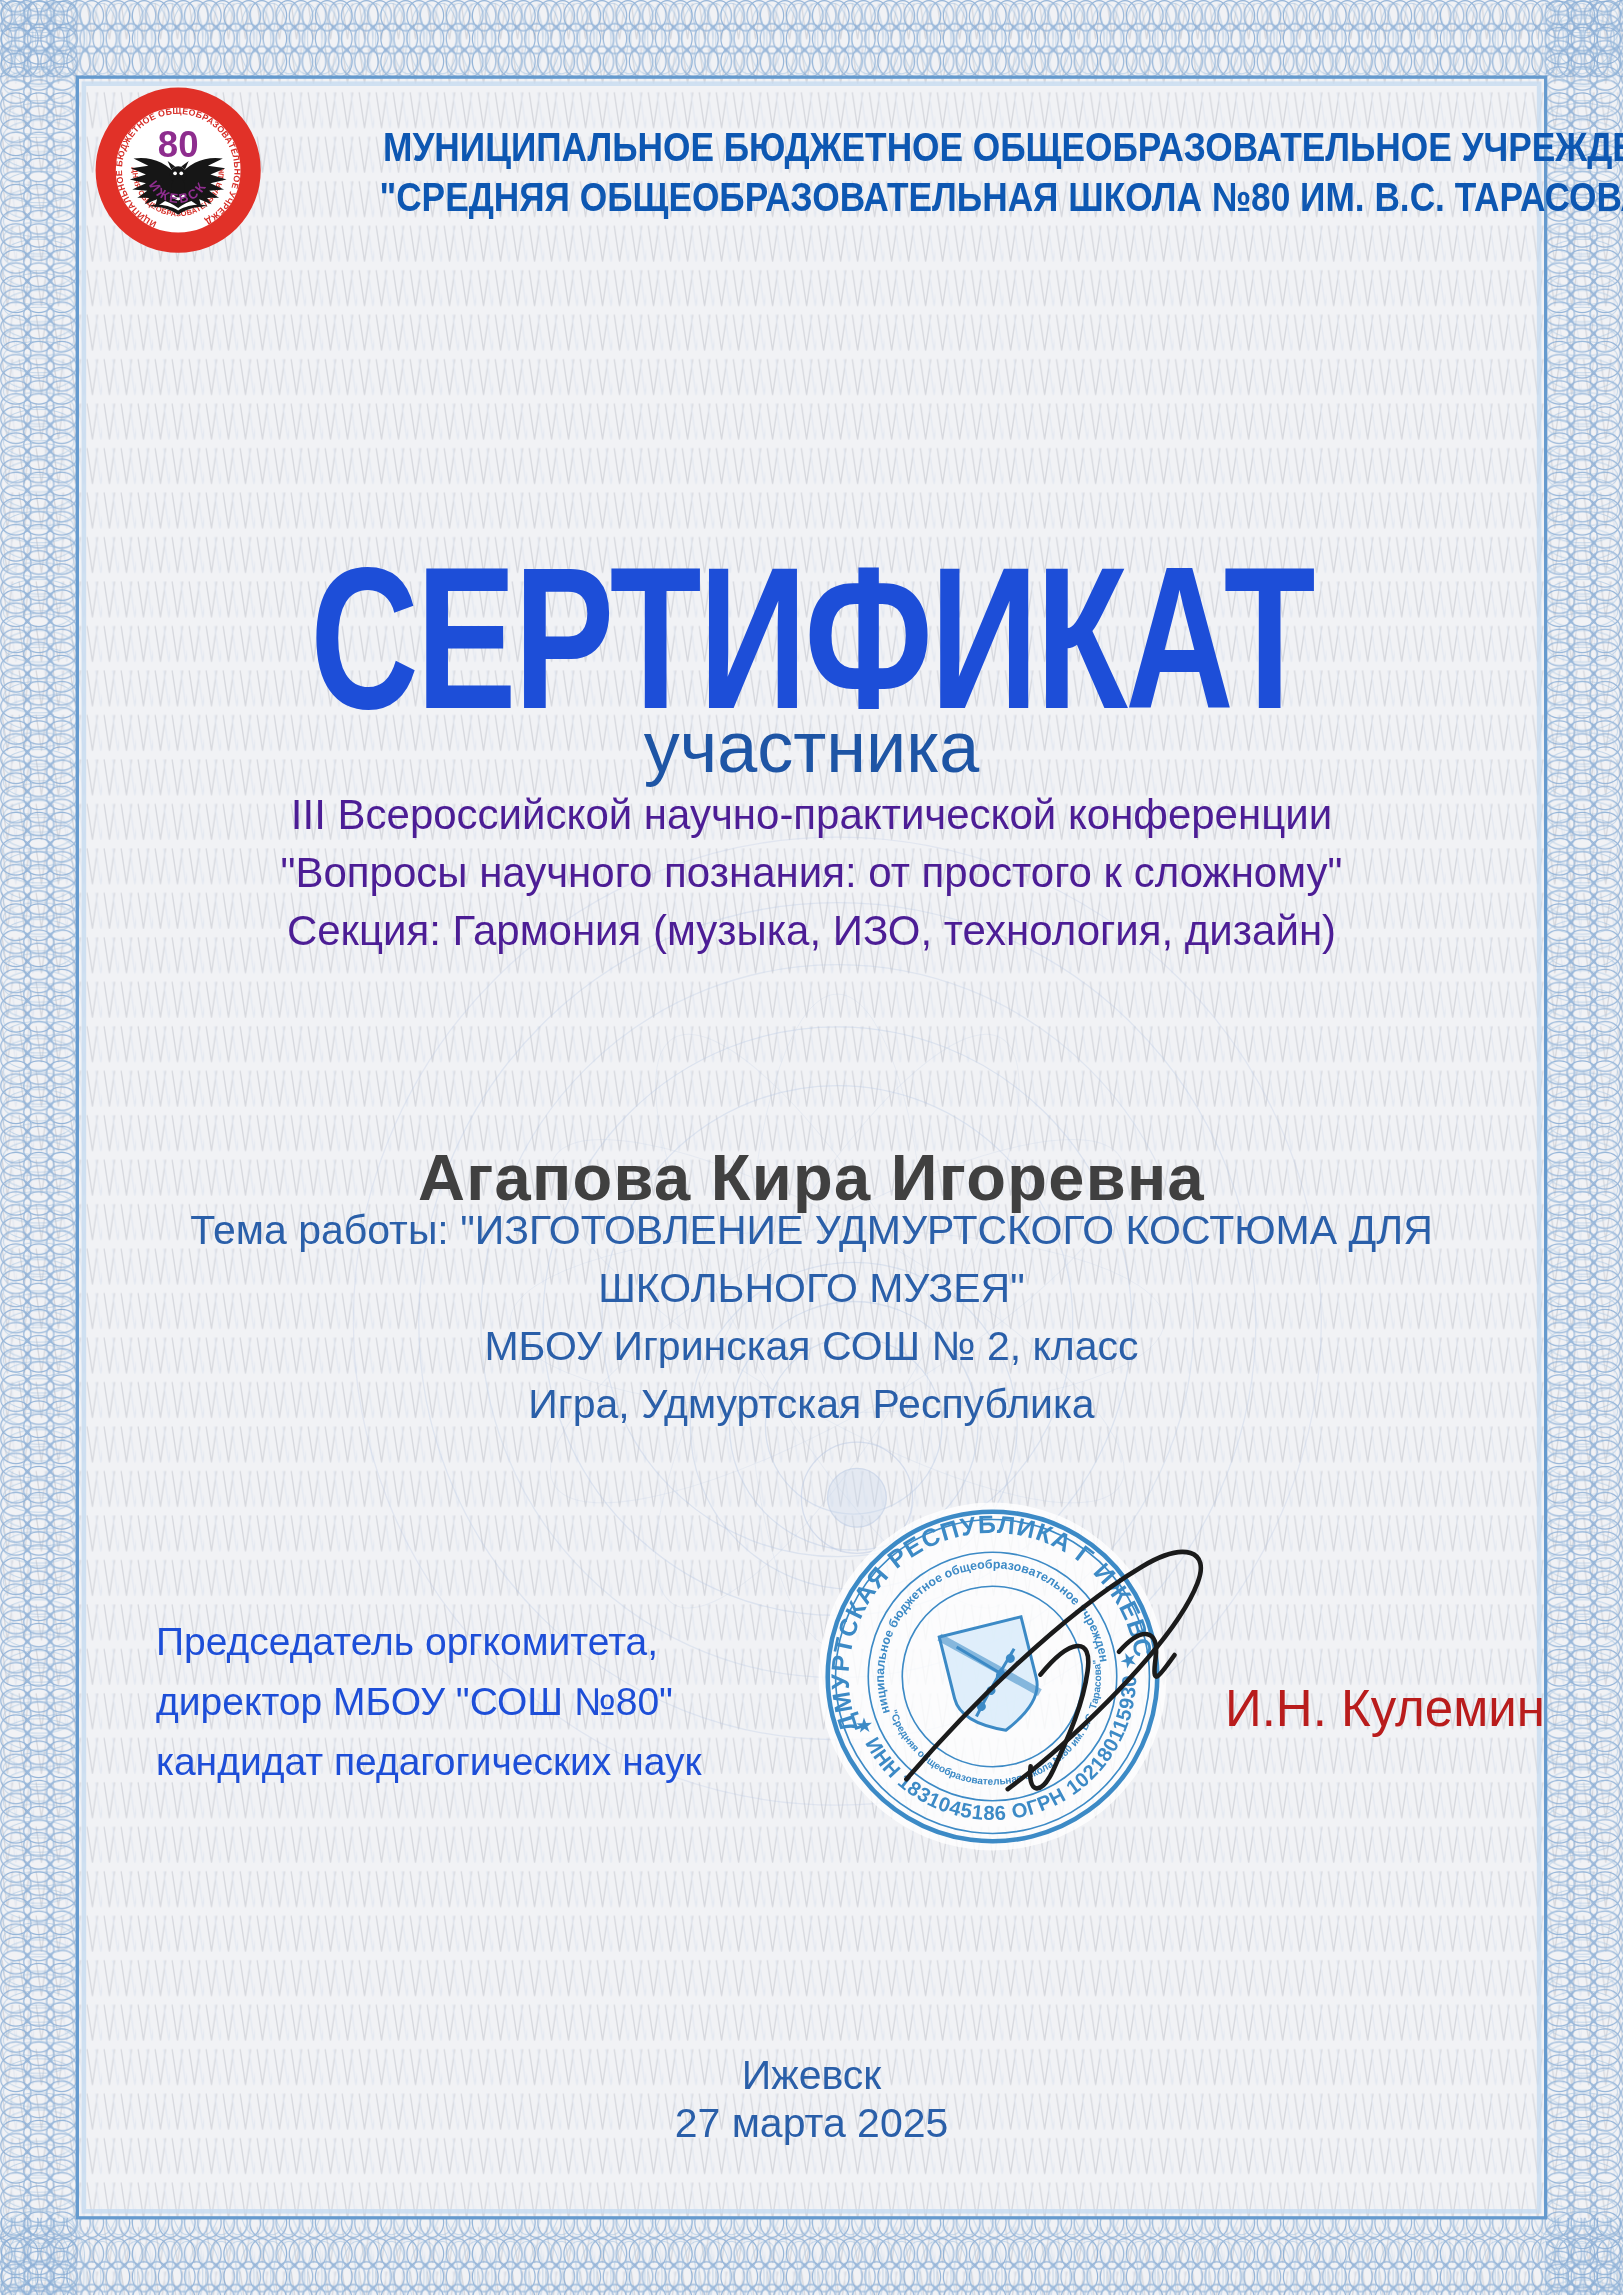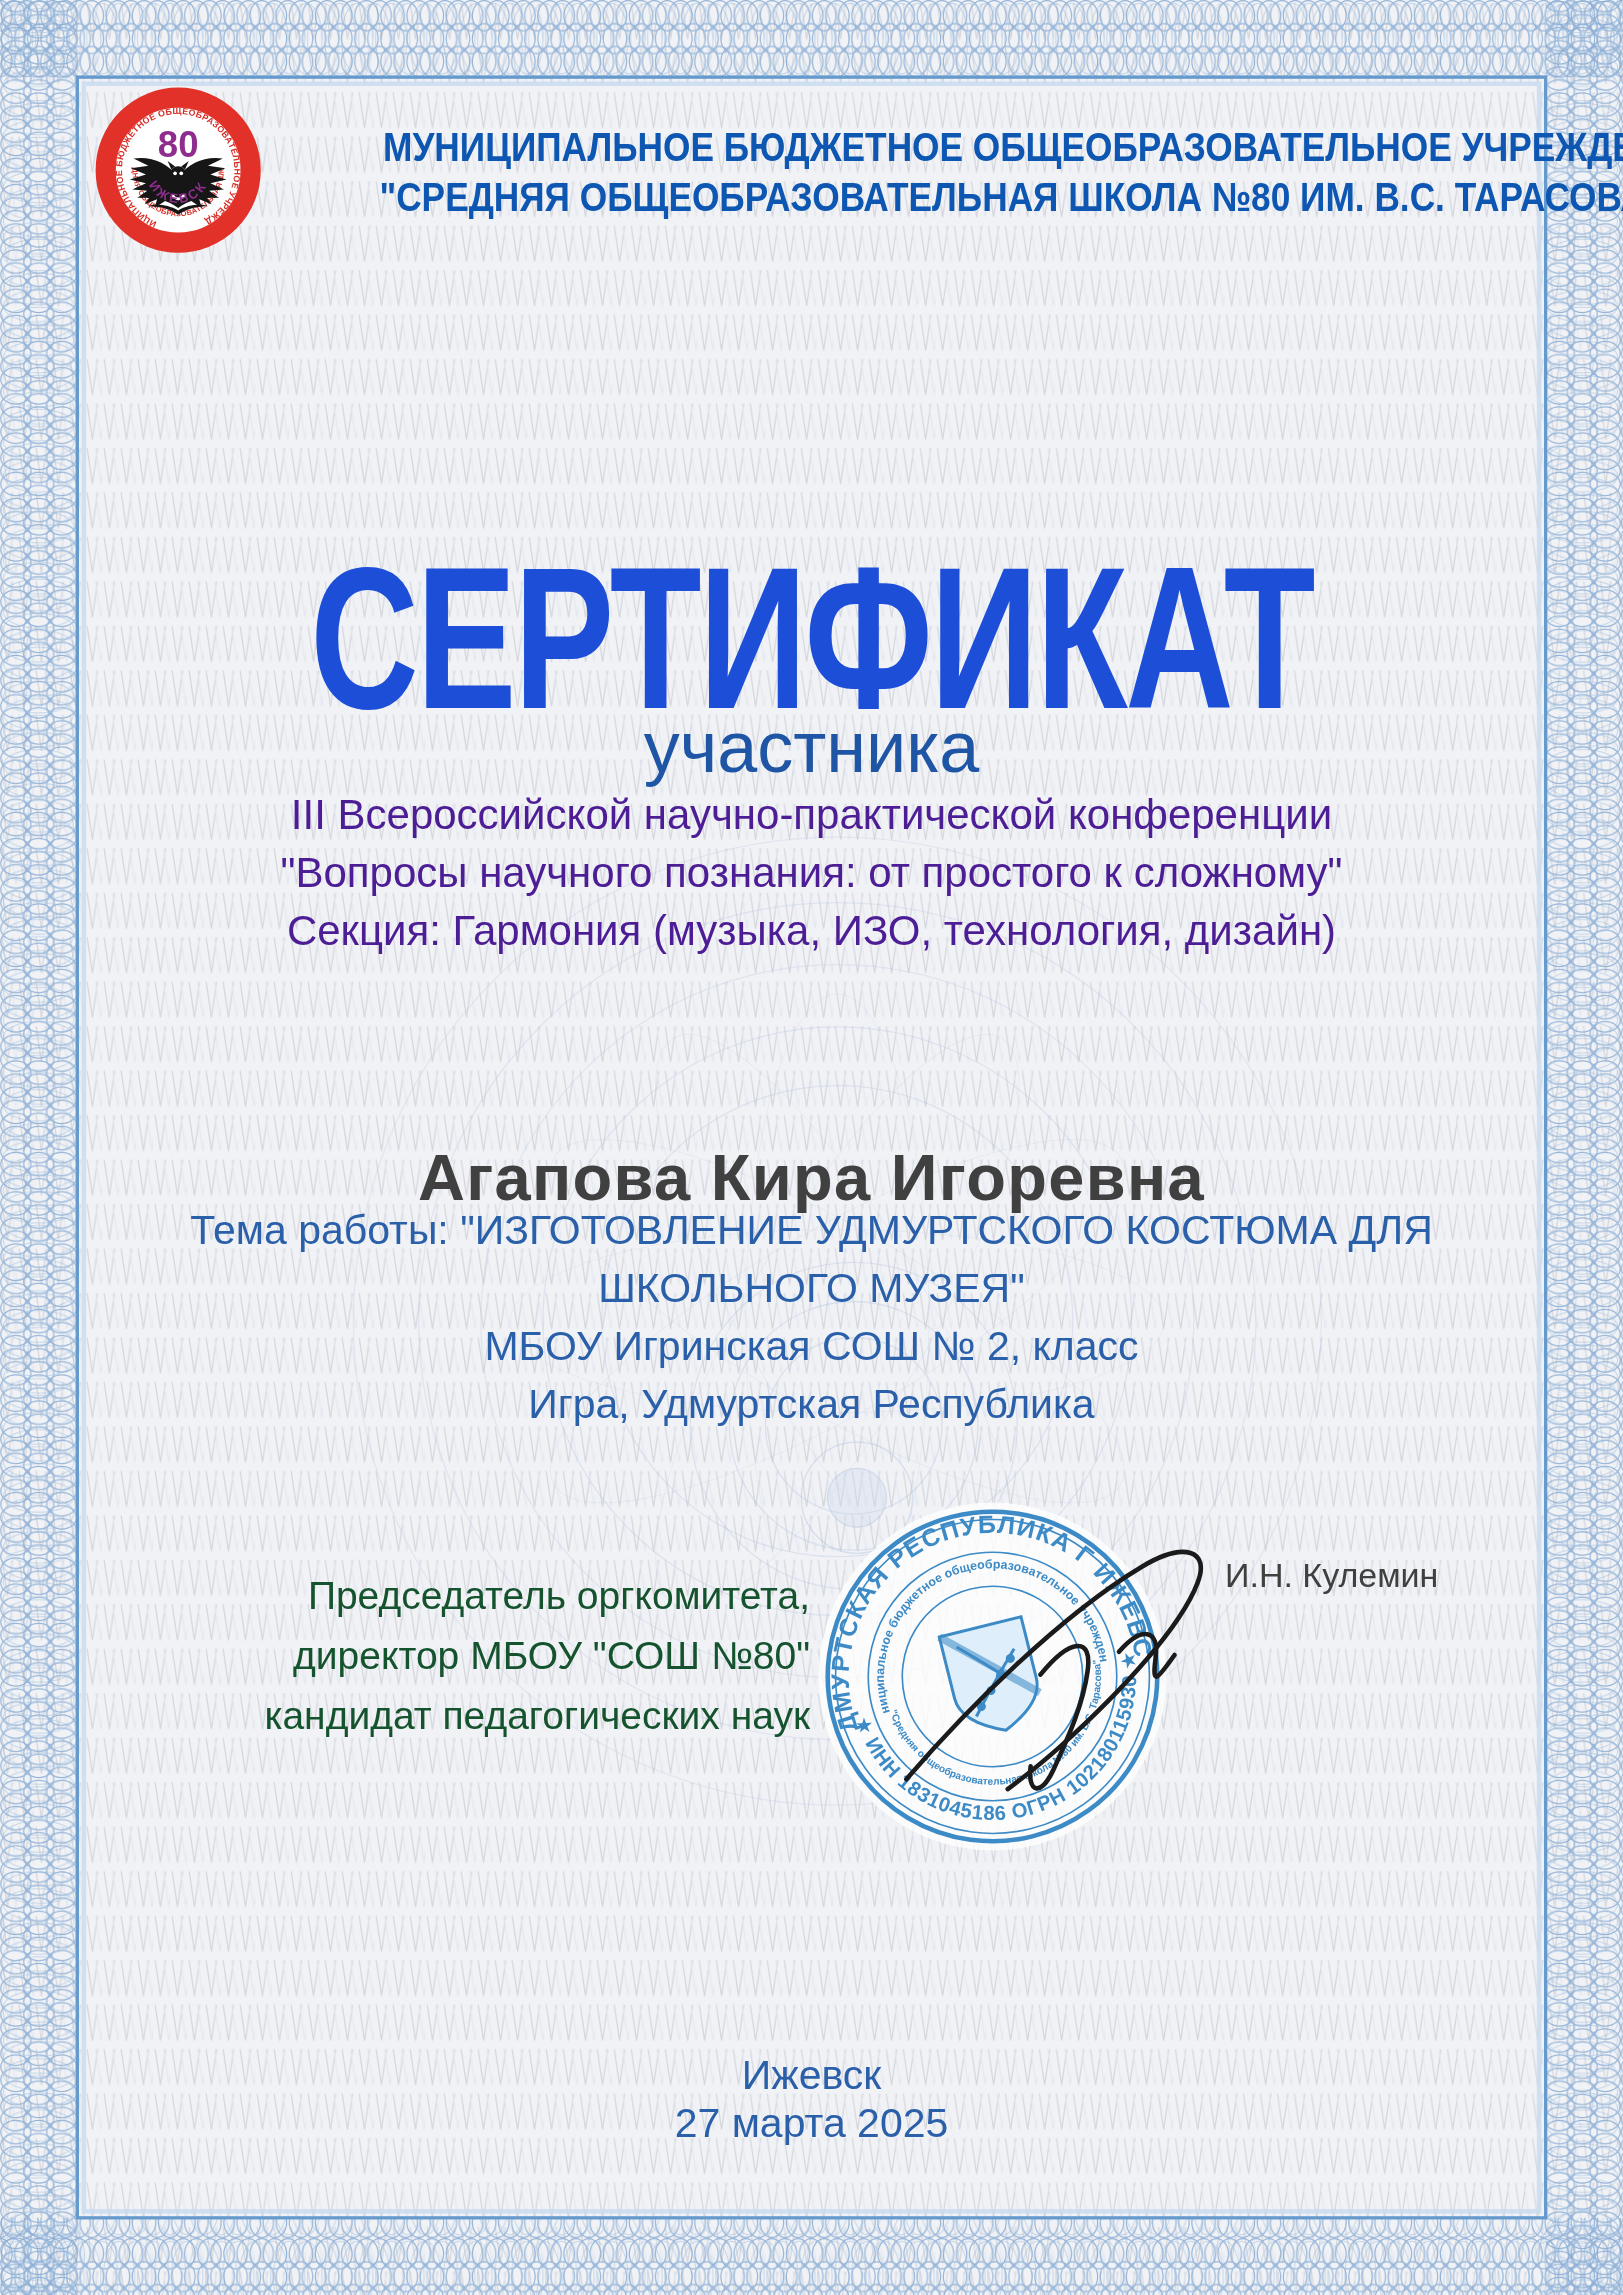--- a/index.html
+++ b/index.html
@@ -14,22 +14,22 @@
   .cond{display:inline-block;transform:scaleX(.86);transform-origin:50% 50%;white-space:nowrap;}
   .cond-title{display:inline-block;transform:scaleX(.74);transform-origin:50% 50%;letter-spacing:-3.3px;white-space:nowrap;}
 
   .org-text{left:275px;top:122px;width:1256px;text-align:center;color:#0d57b2;
     font-weight:bold;font-size:41px;line-height:50px;}
   .title{top:520px;color:#1d4ed8;font-weight:bold;font-size:203px;line-height:236px;}
   .subtitle{top:701px;color:#1e55a5;font-weight:normal;font-size:72px;line-height:92px;}
   .event{top:786px;color:#4c1d95;font-size:42px;line-height:58px;}
   .name{top:1142px;color:#404040;font-weight:bold;font-size:65px;line-height:72px;letter-spacing:1.3px;}
   .work{top:1201px;color:#2a5fa9;font-size:41px;line-height:58px;}
-  .sign-role{left:156px;top:1566px;width:654px;text-align:right;color:#14532d;font-size:39px;line-height:60px;}
-  .signer{left:1225px;top:1556px;color:#404040;font-size:34px;}
+  .sign-role{left:156px;top:1612px;width:654px;text-align:left;color:#1d4ed8;font-size:39px;line-height:60px;}
+  .signer{left:1225px;top:1679px;color:#b91c1c;font-size:51px;}
   .footer{top:2051px;color:#2a5fa9;font-size:41px;line-height:48px;}
 
   .logo-svg{left:92px;top:84px;}
   .stamp-svg{left:814px;top:1498px;}
   .sig-svg{left:844px;top:1498px;}
 </style>
 </head>
 <body>
 
 <div class="page">

